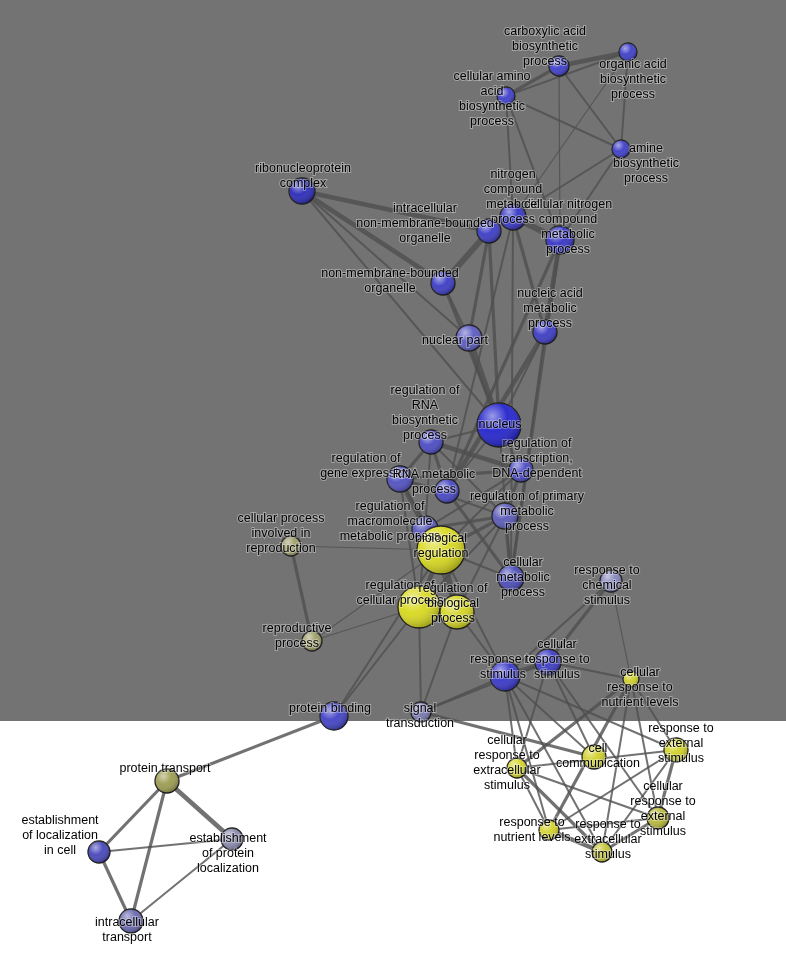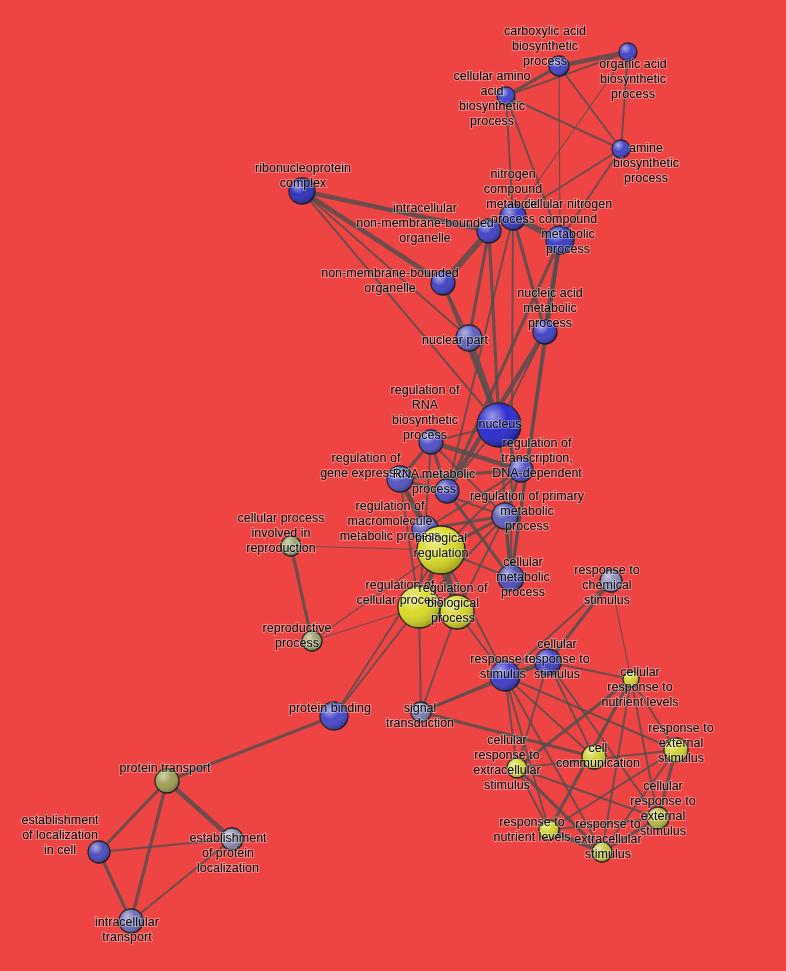--- a/index.html
+++ b/index.html
@@ -7,22 +7,22 @@
     padding: 0;
     background: #ffffff;
     width: 786px;
     height: 971px;
     overflow: hidden;
     font-family: "Liberation Sans", sans-serif;
   }
   #canvas-wrap {
     position: relative;
     width: 786px;
-    height: 971px;
-    background: #ef4444;
+    height: 721px;
+    background: #737373;
   }
   svg text.node-label {
     font-family: "Liberation Sans", sans-serif;
     font-size: 12.5px;
     fill: #000000;
     text-anchor: middle;
     paint-order: stroke;
     stroke: rgba(255,255,255,0.35);
     stroke-width: 2px;
   }

